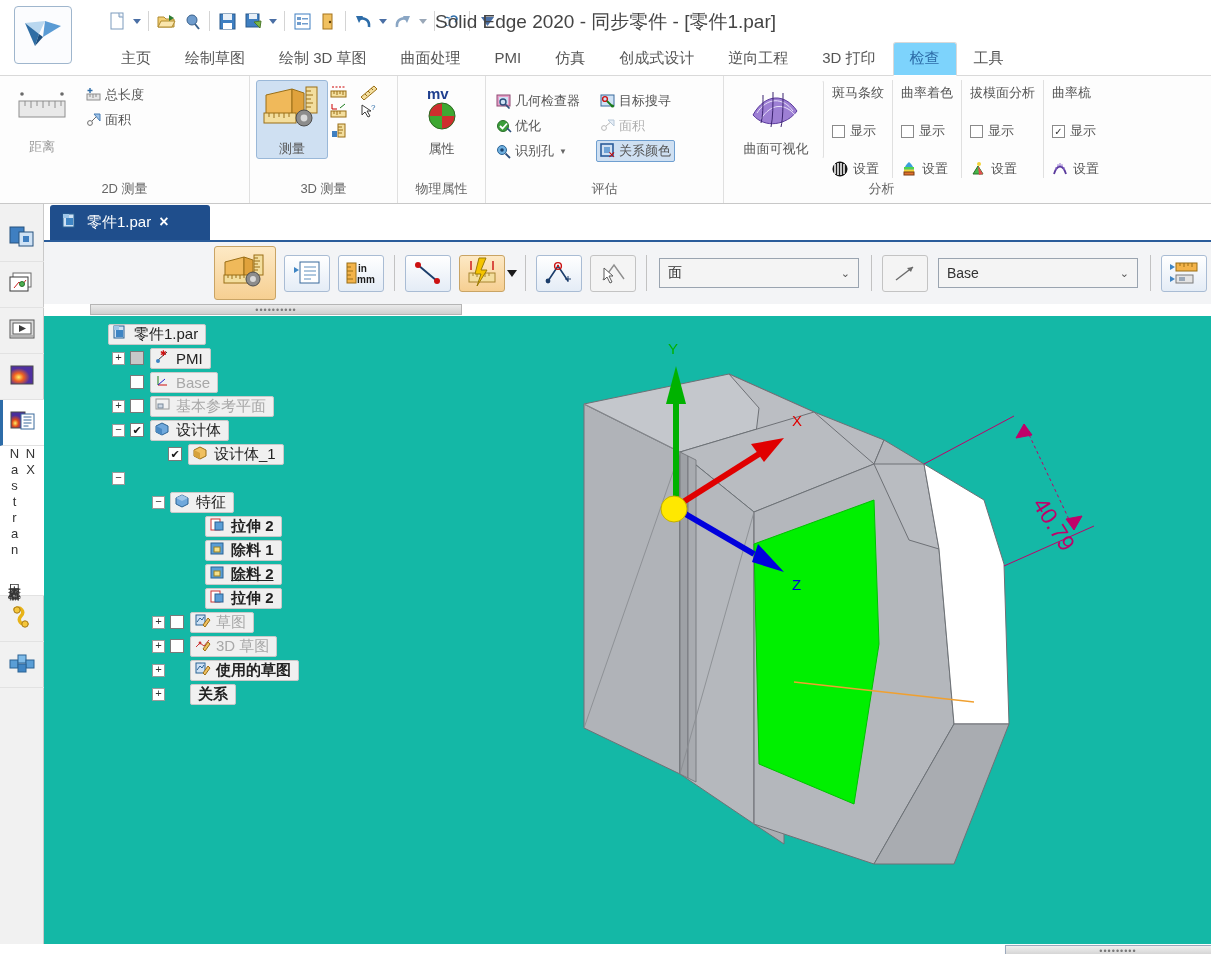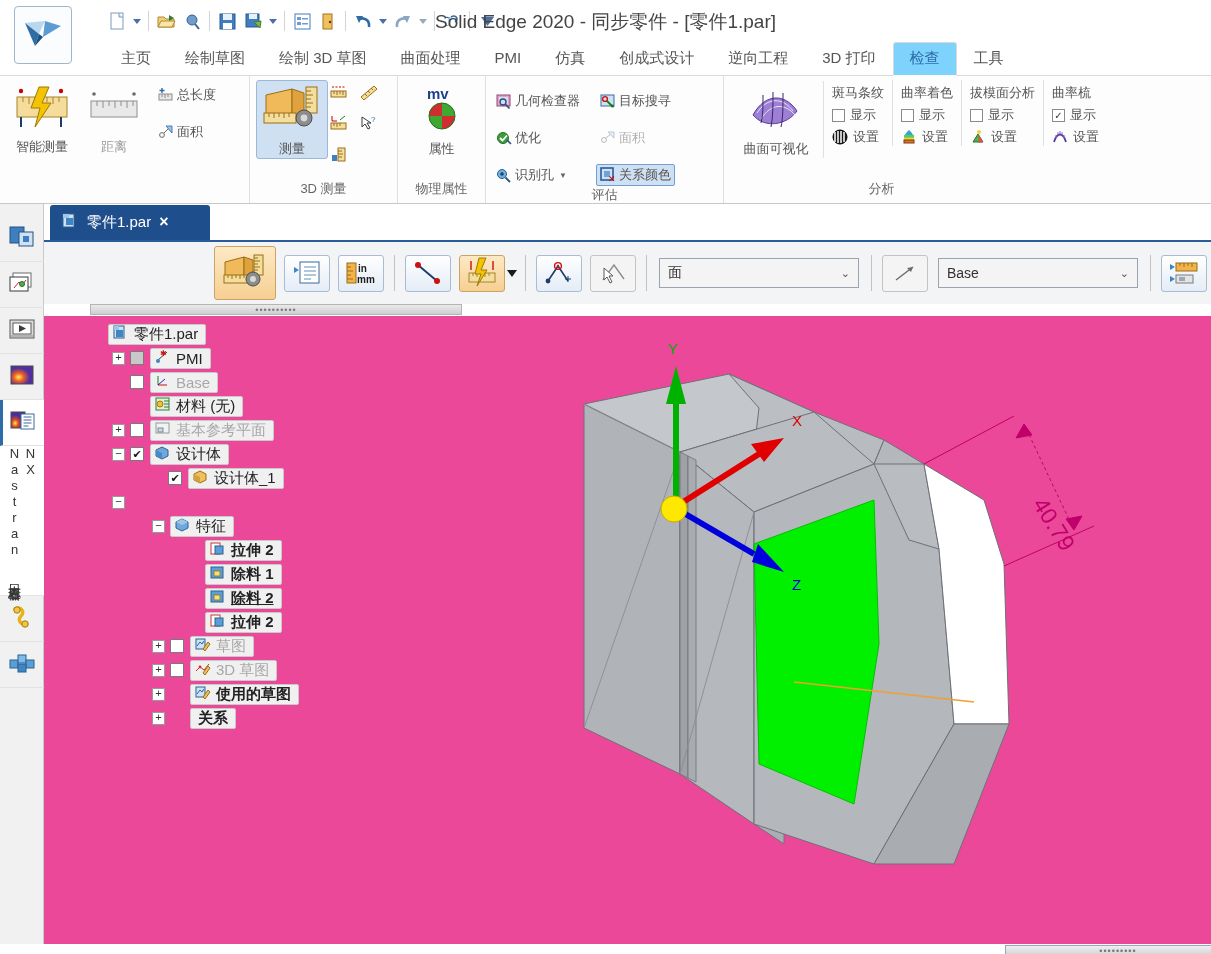--- a/index.html
+++ b/index.html
@@ -72,29 +72,29 @@
     position:relative;
   }
   .rgroup-body { display:flex; align-items:flex-start; flex:1; }
   .rgroup-title { text-align:center; font-size:13px; color:#666; padding-bottom:3px; }
   .big-btn {
     width:72px; display:flex; flex-direction:column; align-items:center;
     padding-top:4px; border:1px solid transparent; border-radius:3px;
   }
   .big-btn.sel { background:#cfe0f2; border:1px solid #9ab8d8; }
   .big-btn .lbl { font-size:13px; color:#555; margin-top:4px; white-space:nowrap;}
-  .small-col { display:flex; flex-direction:column; gap:15px; padding-top:4px; }
+  .small-col { display:flex; flex-direction:column; gap:3px; padding-top:4px; }
   .small-item { display:flex; align-items:center; gap:3px; font-size:13px; color:#555;
                 padding:1px 3px; border:1px solid transparent; border-radius:2px; white-space:nowrap;}
   .small-item.hl { background:#cfe0f2; border:1px solid #6f9fd0; }
   .small-item.dim { color:#b0b0b0; }
   .ico { width:16px; height:16px; display:inline-block; flex:0 0 16px; }
   .ico svg { display:block; }
   .analysis-col {
-    display:flex; flex-direction:column; gap:4px; padding:4px 8px 0 8px;
+    display:flex; flex-direction:column; gap:20px; padding:4px 8px 0 8px;
     border-right:1px solid #e0e0e0; align-items:flex-start;
   }
   .analysis-col:last-child { border-right:none; }
   .acol-title { font-size:13px; color:#555; white-space:nowrap; }
   .chk-row { display:flex; align-items:center; gap:5px; font-size:13px; color:#555; }
   .chkbox { width:13px; height:13px; border:1px solid #8a8a8a; background:#fff;
             display:inline-flex; align-items:center; justify-content:center; font-size:10px; color:#333;}
   .caret-dn { font-size:8px; color:#666; margin-left:2px; }
 
   
@@ -110,21 +110,21 @@
                border-bottom:1px solid #e2e2e2; }
   .rail-item.active { background:#ffffff; border-left:3px solid #2d6ca8; }
   .rail-vlabel {
     writing-mode:vertical-rl; text-orientation:upright;
     font-size:13px; color:#333; letter-spacing:1px; height:150px;
     display:flex; align-items:center; justify-content:center; width:44px;
     background:#ffffff; border-bottom:1px solid #e2e2e2;
   }
 
   
-  .content { flex:1; position:relative; background:#ec4899; }
+  .content { flex:1; position:relative; background:#14b8a6; }
 
   
   .doctabstrip { height:36px; background:#ffffff; display:flex; align-items:flex-end;
                  padding-left:6px; position:relative; }
   .doctab {
     background:#1f4e8c; color:#ffffff; font-size:15px;
     padding:7px 12px 8px 12px; display:flex; align-items:center; gap:8px;
     border-radius:3px 3px 0 0; min-width:160px;
   }
   .doctab .x { font-size:16px; font-weight:bold; line-height:1; }
@@ -342,35 +342,20 @@
   <div class="tab">工具</div>
 </div>
 
 <div class="ribbon">
 
   <div class="rgroup" style="width:250px;">
     <div class="rgroup-body">
       <div class="big-btn">
         <span>
           <svg width="62" height="46" viewBox="0 0 62 46">
-            <rect x="6" y="12" width="50" height="20" fill="#f5dc9a" stroke="#a8842f"></rect>
-            <g stroke="#a8842f">
-                <path d="M12 12v5M18 12v7M24 12v5M30 12v7M36 12v5M42 12v7M48 12v5"></path>
-              </g>
-            <polygon points="28,2 38,2 31,18 40,18 24,42 29,23 20,23" fill="#f5c400" stroke="#9a7a08"></polygon>
-            <circle cx="10" cy="6" r="2.2" fill="#cc0000"></circle>
-              <circle cx="50" cy="6" r="2.2" fill="#cc0000"></circle>
-            <path d="M10 32v10M50 32v10" stroke="#1b3d6b" stroke-width="2"></path>
-          </svg>
-        </span>
-        <span class="lbl">智能测量</span>
-      </div>
-      <div class="big-btn">
-        <span>
-          <svg width="62" height="46" viewBox="0 0 62 46">
             <rect x="8" y="16" width="46" height="16" fill="#e9e9e9" stroke="#8e8e8e"></rect>
             <g stroke="#8e8e8e">
                 <path d="M14 16v5M20 16v7M26 16v5M32 16v7M38 16v5M44 16v7M50 16v5"></path>
               </g>
             <circle cx="11" cy="9" r="1.8" fill="#6b6b6b"></circle>
               <circle cx="51" cy="9" r="1.8" fill="#6b6b6b"></circle>
           </svg>
         </span>
         <span class="lbl" style="color:#9a9a9a">距离</span>
       </div>
@@ -390,20 +375,21 @@
             <svg width="16" height="16">
                 <circle cx="4" cy="11" r="2.4" fill="none" stroke="#6b6b6b"></circle>
                 <path d="M6 9l6-6" stroke="#6b6b6b"></path>
                 <polygon points="8,2 14,2 14,9" fill="#9fc3e8" stroke="#4a7fb5"></polygon>
               </svg>
           </span>
           <span>面积</span>
         </div>
       </div>
     </div>
+    <div class="rgroup-title">2D 测量</div>
   </div>
 
   <div class="rgroup" style="width:148px;">
     <div class="rgroup-body">
       <div class="big-btn sel">
         <span>
           <svg width="60" height="48" viewBox="0 0 60 48">
             <polygon points="4,10 30,4 30,28 4,34" fill="#f0b95a" stroke="#9a6f16"></polygon>
             <polygon points="30,4 42,8 42,32 30,28" fill="#e0a23c" stroke="#9a6f16"></polygon>
             <rect x="44" y="2" width="11" height="26" fill="#f3de9e" stroke="#9a6f16"></rect>
@@ -966,31 +952,20 @@
         <span class="tlabel dim">
           <span><svg width="16" height="15">
                 <line x1="3" y1="12" x2="3" y2="3" stroke="#1a7a1a"></line>
                 <line x1="3" y1="12" x2="12" y2="12" stroke="#cc1111"></line>
                 <line x1="3" y1="12" x2="10" y2="6" stroke="#2222cc"></line>
               </svg></span>
           <span>Base</span>
         </span>
       </div>
 
-      <div class="trow" style="padding-left:40px;">
-        <span class="tchk none"></span>
-        <span class="tlabel">
-          <span><svg width="16" height="15">
-                <rect x="1" y="1" width="13" height="12" fill="#dff0dd" stroke="#3a7a3a"></rect>
-                <circle cx="5" cy="7" r="3" fill="#f0c030" stroke="#a07a10"></circle>
-                <path d="M9 4h5M9 7h5M9 10h5" stroke="#3a7a3a"></path>
-              </svg></span>
-          <span>材料 (无)</span>
-        </span>
-      </div>
 
       <div class="trow" style="padding-left:22px;">
         <span class="texp">+</span>
         <span class="tchk"></span>
         <span class="tlabel dim">
           <span><svg width="16" height="15">
                 <rect x="1" y="2" width="13" height="10" fill="#f2f2f2" stroke="#9a9a9a"></rect>
                 <rect x="3" y="7" width="5" height="4" fill="#cfd9e5" stroke="#7a8a9a"></rect>
               </svg></span>
           <span>基本参考平面</span>

